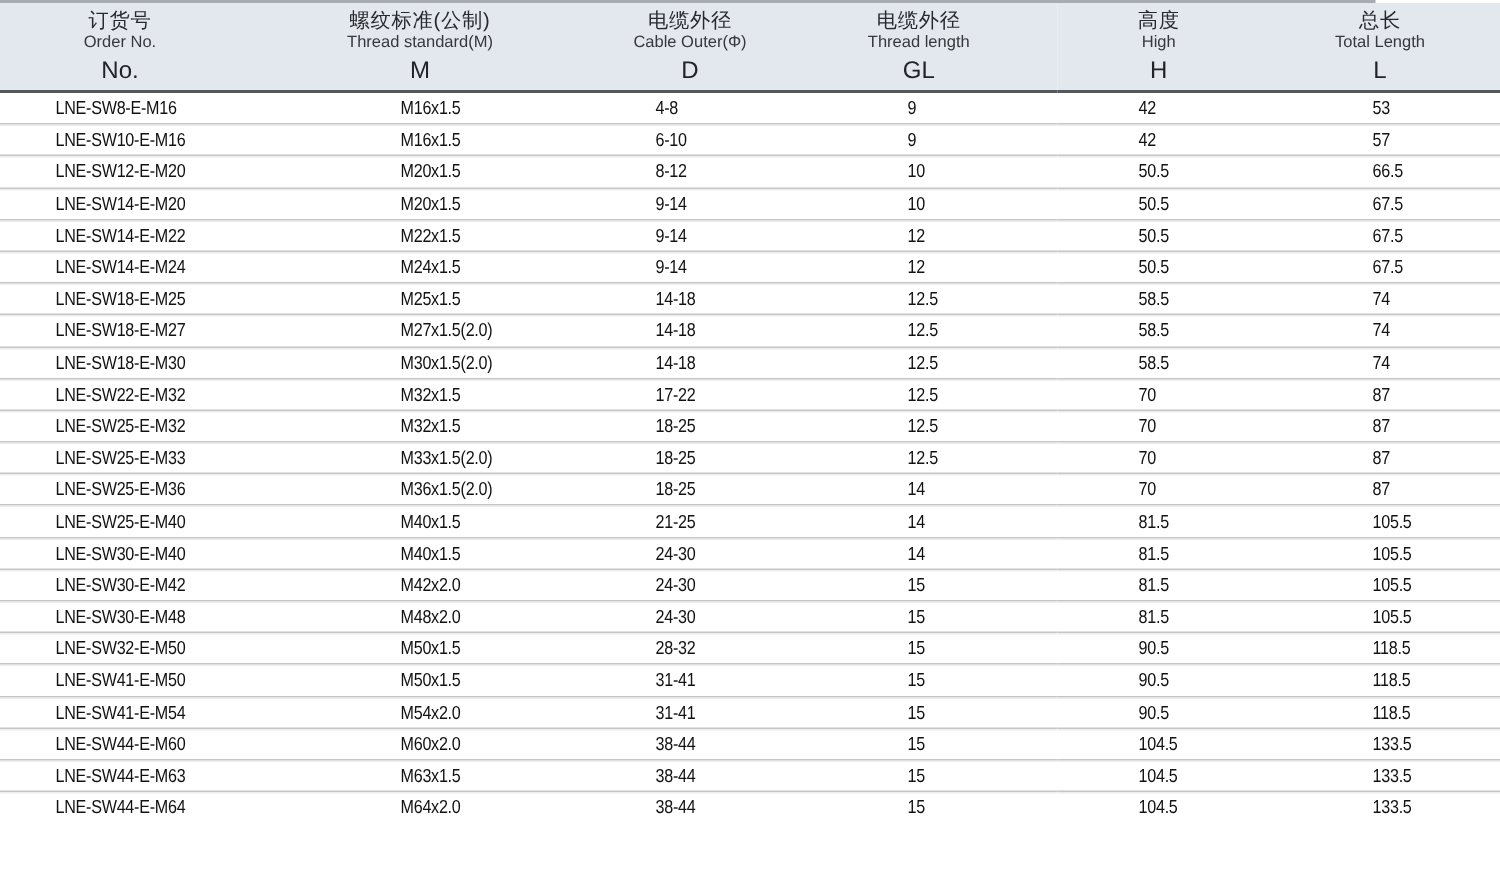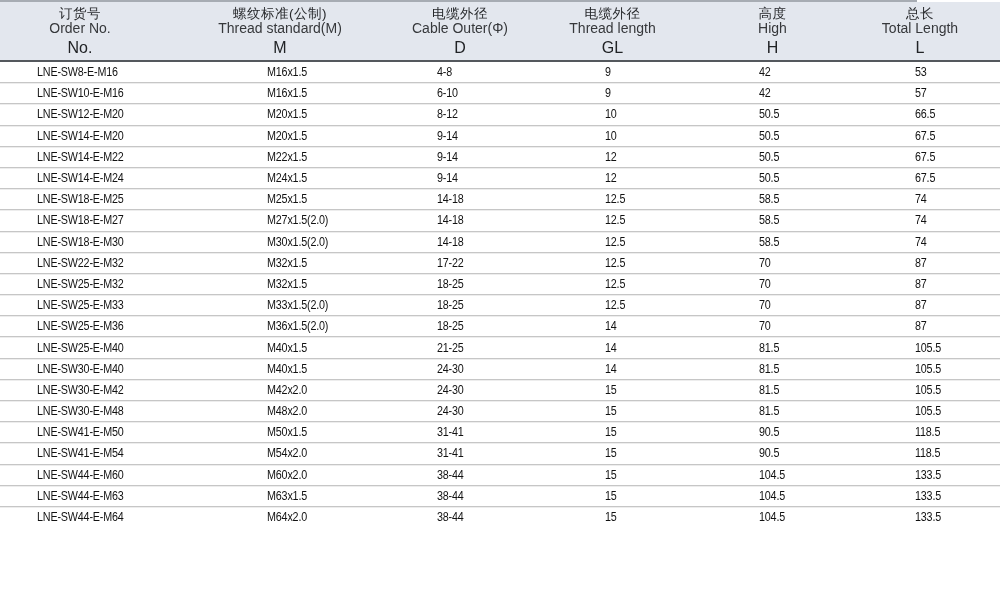--- a/index.html
+++ b/index.html
@@ -11,21 +11,21 @@
   table{border-collapse:collapse;table-layout:fixed;width:1000px;}
   col.w0{width:160px}col.w1{width:240px}col.w2{width:120px}
   col.w3{width:185px}col.w4{width:135px}col.w5{width:160px}
 
   thead th{
     background:#e3e7ee;height:58px;padding:0;margin:0;
     border-bottom:2px solid #54585d;vertical-align:middle;
     text-align:center;font-weight:normal;
   }
   .h-zh{font-size:13.5px;color:#27292c;line-height:17px;letter-spacing:.5px;}
-  .h-en{font-size:14px;color:#36383b;line-height:13px;}
+  .h-en{font-size:11px;color:#36383b;line-height:13px;}
   .h-code{font-size:16px;color:#212326;line-height:19px;margin-top:3px;}
 
   tbody td{
     height:20.2px;padding:0;white-space:nowrap;overflow:hidden;
     border-top:1px solid #c6c6c6;box-shadow:inset 0 1px 0 #ededed;
     font-size:12.5px;color:#121212;vertical-align:middle;background:#ffffff;
   }
   tbody tr:first-child td{border-top:none;box-shadow:none;}
   .cnd{display:inline-block;transform:scaleX(.86);transform-origin:0 50%;letter-spacing:-.2px;}
   td.c0{padding-left:37px}
@@ -213,20 +213,28 @@
         </tr>
         <tr>
           <td class="c0"><span class="cnd">LNE-SW30-E-M48</span></td>
           <td class="c1"><span class="cnd">M48x2.0</span></td>
           <td class="c2"><span class="cnd">24-30</span></td>
           <td class="c3"><span class="cnd">15</span></td>
           <td class="c4"><span class="cnd">81.5</span></td>
           <td class="c5"><span class="cnd">105.5</span></td>
         </tr>
         <tr>
+          <td class="c0"><span class="cnd">LNE-SW32-E-M50</span></td>
+          <td class="c1"><span class="cnd">M50x1.5</span></td>
+          <td class="c2"><span class="cnd">28-32</span></td>
+          <td class="c3"><span class="cnd">15</span></td>
+          <td class="c4"><span class="cnd">90.5</span></td>
+          <td class="c5"><span class="cnd">118.5</span></td>
+        </tr>
+        <tr>
           <td class="c0"><span class="cnd">LNE-SW41-E-M50</span></td>
           <td class="c1"><span class="cnd">M50x1.5</span></td>
           <td class="c2"><span class="cnd">31-41</span></td>
           <td class="c3"><span class="cnd">15</span></td>
           <td class="c4"><span class="cnd">90.5</span></td>
           <td class="c5"><span class="cnd">118.5</span></td>
         </tr>
         <tr>
           <td class="c0"><span class="cnd">LNE-SW41-E-M54</span></td>
           <td class="c1"><span class="cnd">M54x2.0</span></td>

